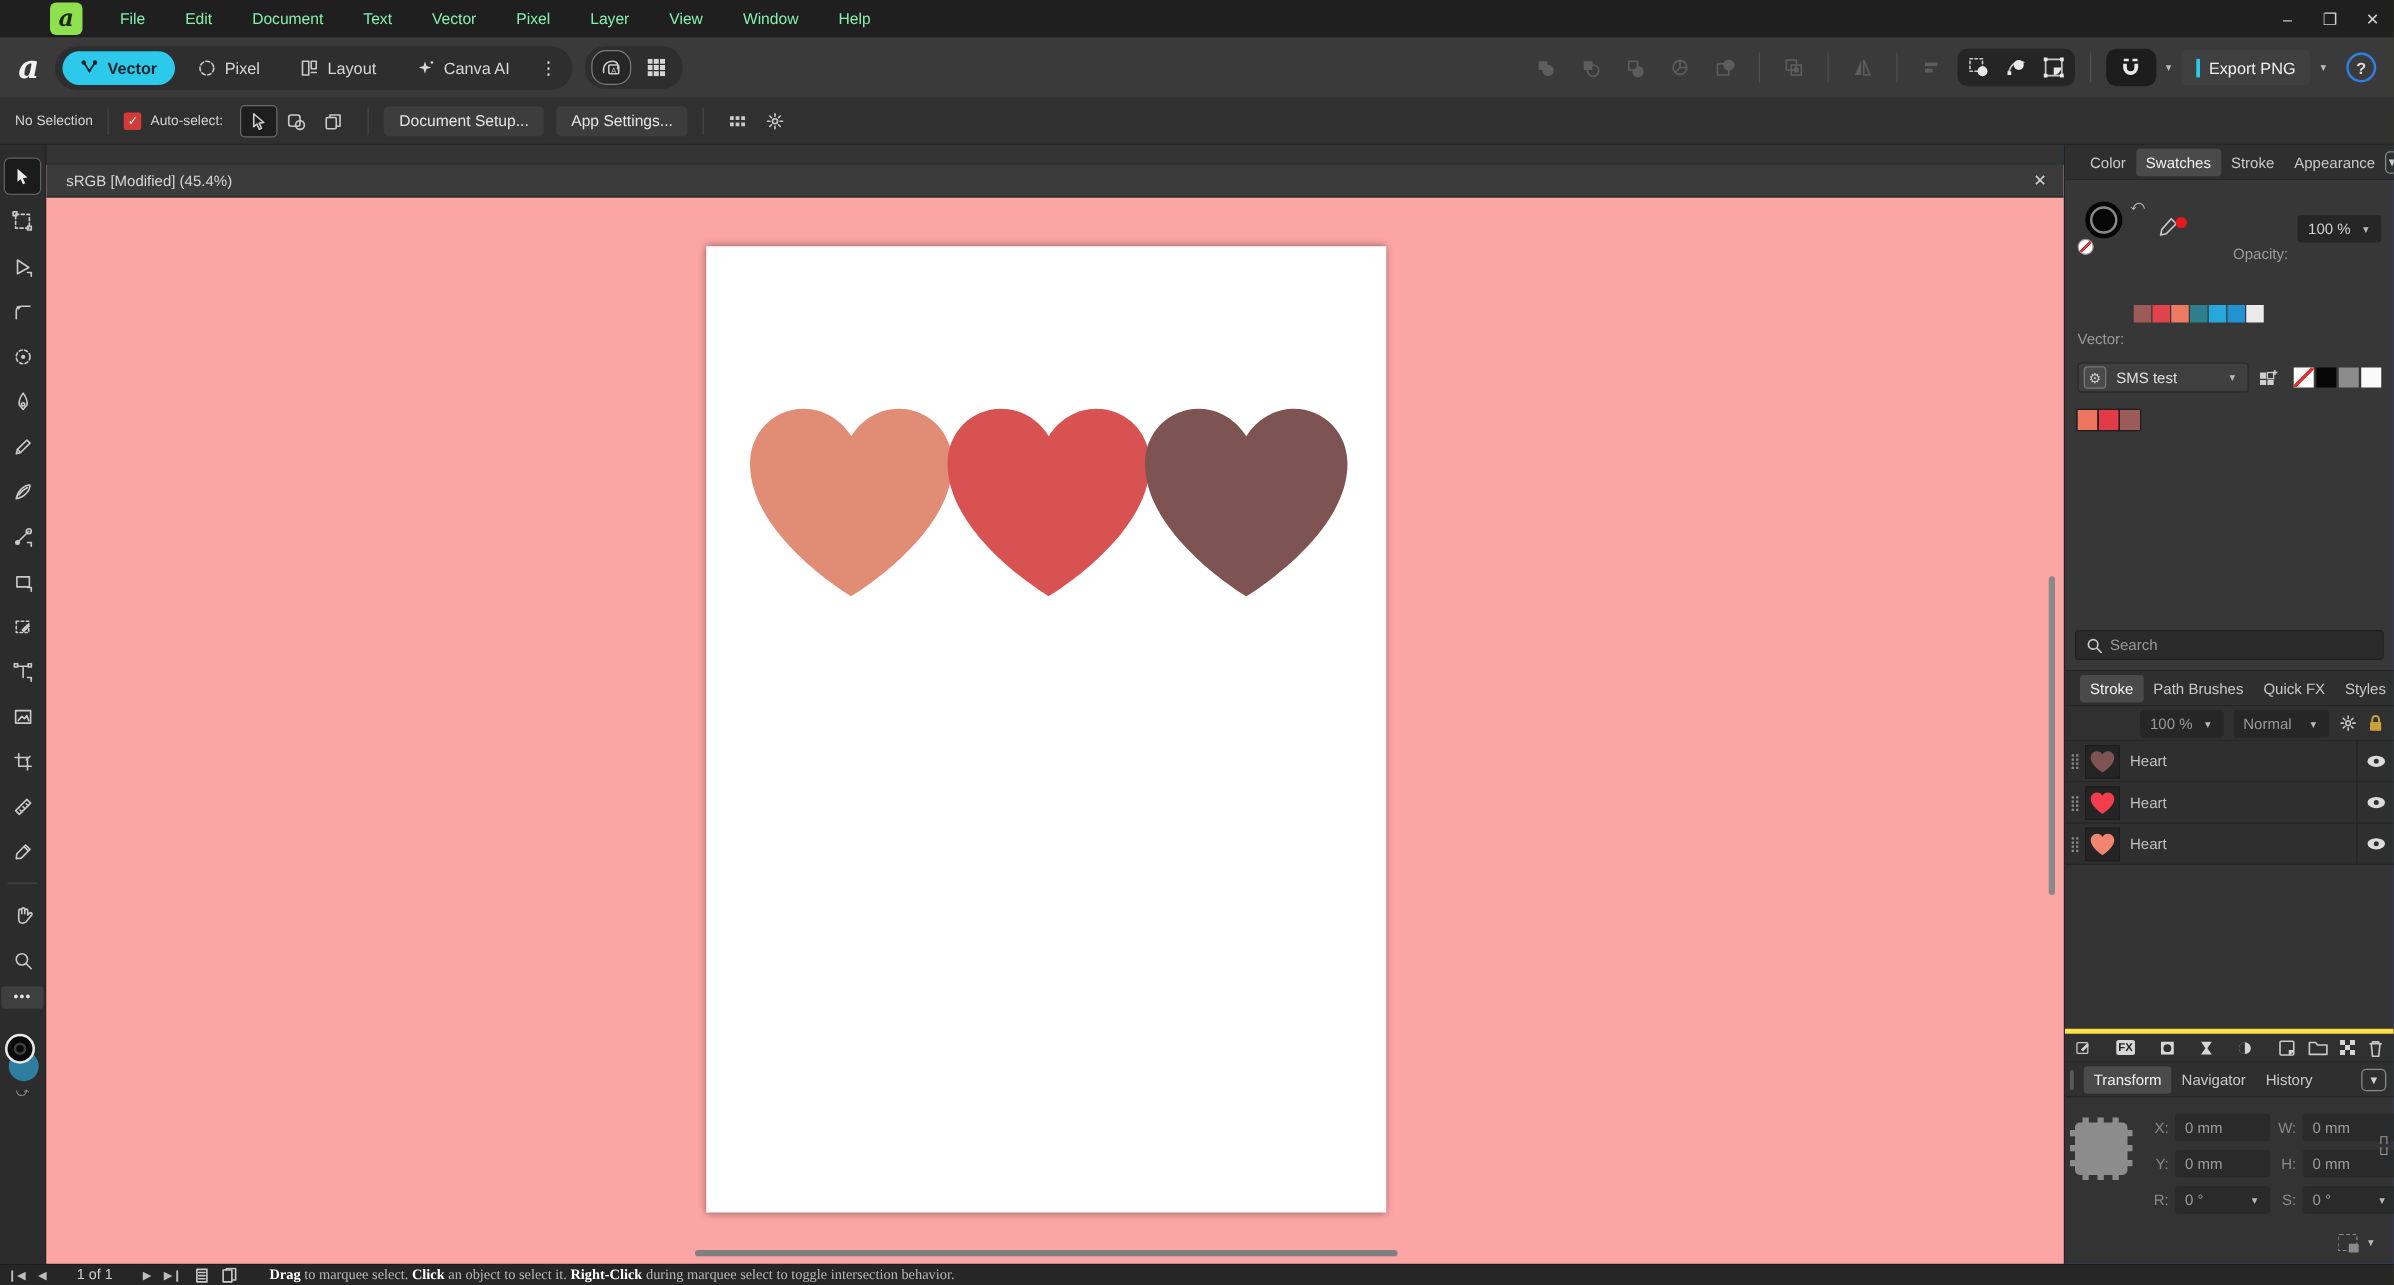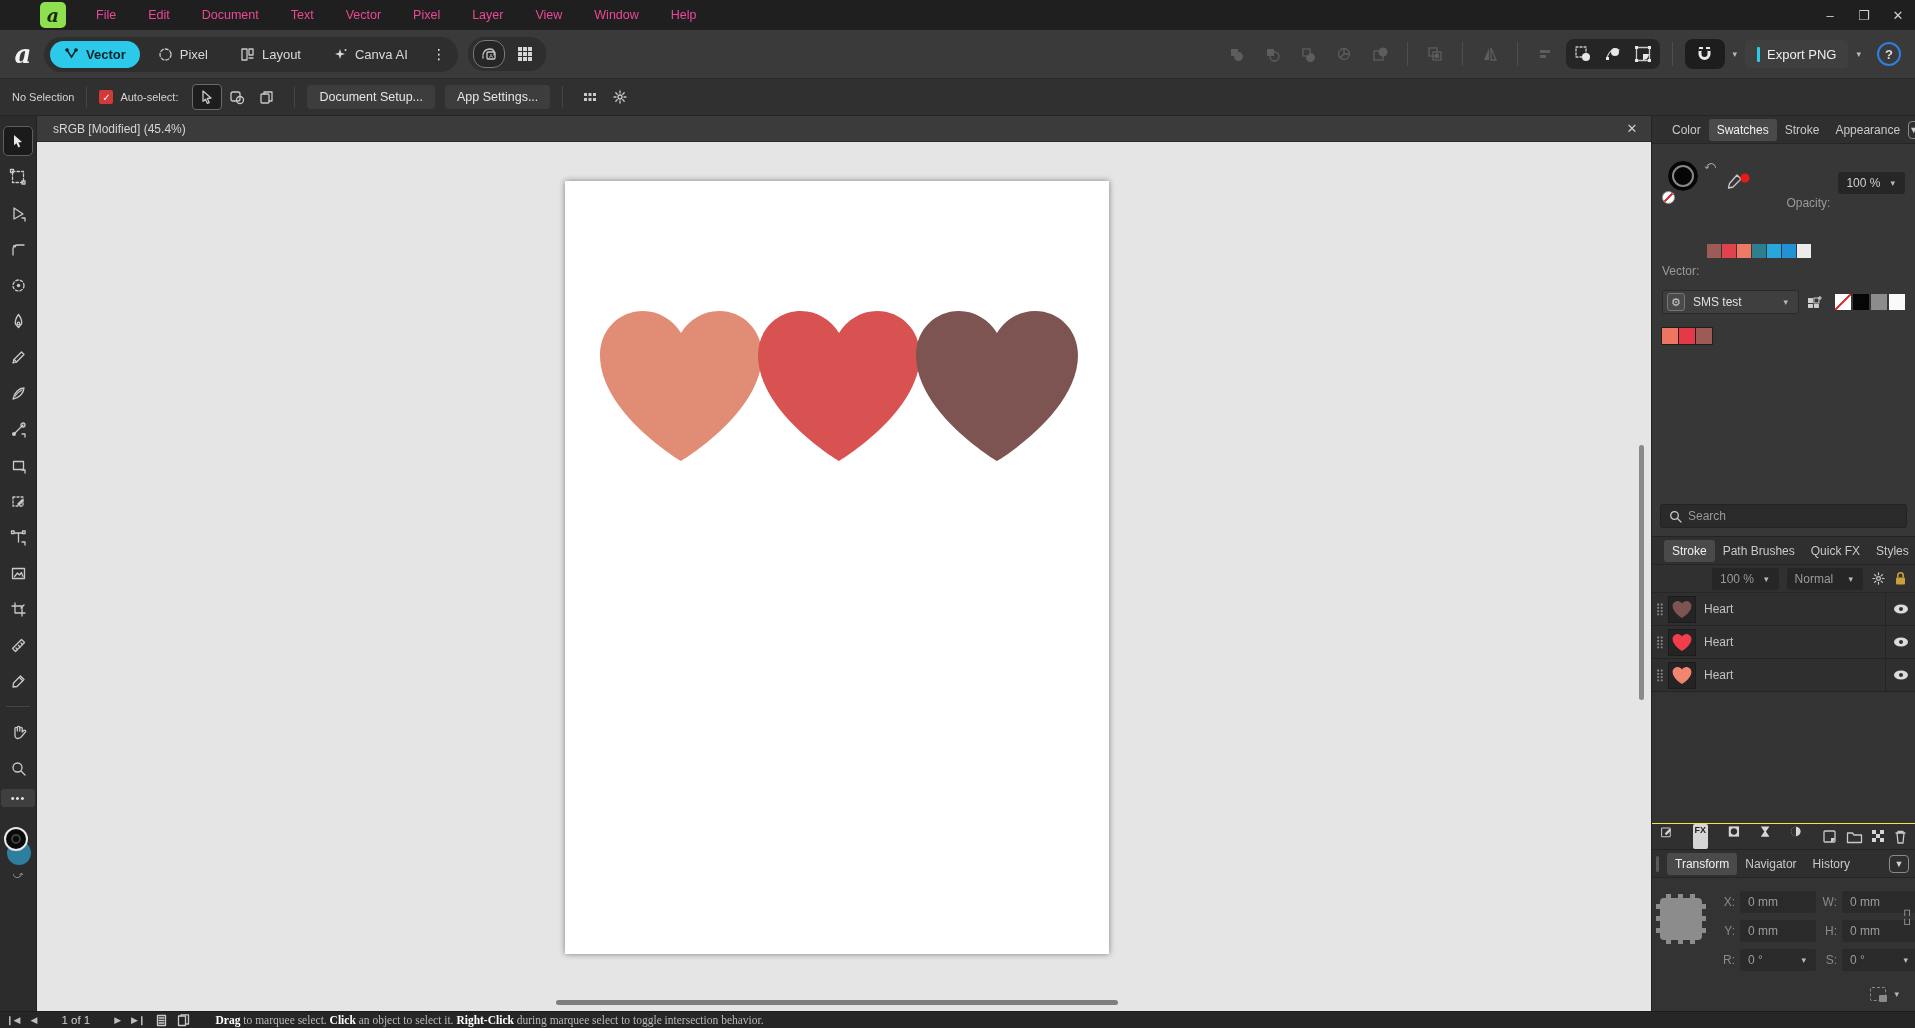--- a/index.html
+++ b/index.html
@@ -7,21 +7,21 @@
     font-family:"Liberation Sans", sans-serif; font-size:12px; color:#ccc;
     -webkit-font-smoothing:antialiased; }
   svg { display:block; }
 
   
   .titlebar { height:30px; background:#1f1f1f; display:flex; align-items:center; }
   .app-logo { width:26px; height:26px; margin:0 14px 0 40px; background:#8ee04e; border-radius:5px;
     display:flex; align-items:center; justify-content:center; color:#1c2b10; font-weight:bold;
     font-size:19px; font-style:italic; font-family:"DejaVu Serif", serif; }
   .menus { display:flex; align-items:center; height:100%; }
-  .menu-item { padding:0 16px; height:100%; display:flex; align-items:center; color:#ec4899; font-size:12.5px; cursor:default; }
+  .menu-item { padding:0 16px; height:100%; display:flex; align-items:center; color:#86efac; font-size:12.5px; cursor:default; }
   .win-controls { margin-left:auto; display:flex; align-items:center; height:100%; }
   .win-btn { width:34px; height:100%; display:flex; align-items:center; justify-content:center; color:#cfcfcf; font-size:13px; }
 
   
   .persona-bar { height:49px; background:#3a3a3a; display:flex; align-items:center; border-bottom:1px solid #2b2b2b; }
   .affinity-a { width:30px; margin:0 6px 0 8px; color:#f2f2f2; font-family:"DejaVu Serif", serif;
     font-style:italic; font-weight:bold; font-size:26px; text-align:center; line-height:30px; }
   .persona-group { background:#2e2e2e; border-radius:18px; display:flex; align-items:center; padding:4px 6px; gap:4px; }
   .persona-btn { display:flex; align-items:center; gap:7px; padding:6px 14px; border-radius:15px; color:#d8d8d8; font-size:13px; }
   .persona-btn.active { background:#2cc9ea; color:#07232a; font-weight:bold; }
@@ -58,21 +58,21 @@
   .tool { width:30px; height:30px; display:flex; align-items:center; justify-content:center; margin-bottom:6px; border-radius:5px; }
   .tool.sel { background:#1b1b1b; border:1px solid #5f5f5f; }
   .tool-sep { width:24px; height:1px; background:#454545; margin:4px 0 10px; }
   .tool.more { background:#3f3f3f; border-radius:3px; width:34px; height:18px; color:#e6e6e6; letter-spacing:1px; font-size:11px; }
   .wells { position:relative; width:32px; height:40px; margin-top:14px; }
   .well-stroke { position:absolute; left:2px; top:0; width:24px; height:24px; border-radius:50%; background:#0a0a0a; border:2px solid #e8e8e8; box-shadow:inset 0 0 0 5px #0a0a0a, inset 0 0 0 7px #3f3f3f; }
   .well-fill { position:absolute; left:5px; top:14px; width:24px; height:24px; border-radius:50%; background:#2e7ea0; z-index:-0; }
   .swap-glyph { color:#9a9a9a; font-size:10px; margin-top:2px; }
 
   
-  .canvas-area { flex:1; position:relative; background:#e5e5e5; overflow:hidden; }
+  .canvas-area { flex:1; position:relative; background:#fca5a5; overflow:hidden;margin-top:16px; }
   .doc-tabbar { height:26px; background:#3b3b3b; border-bottom:1px solid #2a2a2a; display:flex; align-items:center; padding:0 10px 0 16px; }
   .doc-tab-title { color:#d6d6d6; font-size:12px; }
   .doc-tab-close { margin-left:auto; color:#cfcfcf; font-size:13px; width:18px; text-align:center; }
   .page { position:absolute; left:528px; top:65px; width:544px; height:773px; background:#fff; box-shadow:0 0 6px rgba(0,0,0,.45); }
   .hearts { position:absolute; left:33px; top:128px; }
   .h-scroll { position:absolute; left:519px; bottom:6px; width:562px; height:5px; background:#7f7f7f; border-radius:3px; }
   .v-scroll { position:absolute; right:7px; top:329px; width:5px; height:255px; background:#8a8a8a; border-radius:3px; }
 
   
   .right { width:264px; background:#1d4ed8; border-left:1px solid #222; display:flex; flex-direction:column; }
@@ -108,21 +108,21 @@
     height:24px; display:flex; align-items:center; gap:6px; padding:0 8px; color:#9a9a9a; }
 
   .layers-panel { height:313px; background:#333; display:flex; flex-direction:column; flex:none; border-top:1px solid #232323; }
   .blend-row { height:28px; display:flex; align-items:center; gap:8px; padding:0 8px; background:#303030; border-bottom:1px solid #262626; }
   .layer-rows { flex:1; }
   .layer-row { height:33px; display:flex; align-items:center; background:#2f2f2f; border-bottom:1px solid #242424; }
   .lr-handle { width:16px; display:flex; align-items:center; justify-content:center; color:#8a8a8a; }
   .lr-thumb { width:28px; height:27px; background:#242424; border:1px solid #1c1c1c; display:flex; align-items:center; justify-content:center; margin-right:8px; }
   .lr-label { flex:1; color:#c2c2c2; }
   .lr-eye { width:30px; display:flex; justify-content:center; border-left:1px solid #242424; align-self:stretch; align-items:center; }
-  .layers-bottom { height:26px; display:flex; padding:0 8px; gap:20px; color:#d2d2d2; border-top:1px solid #fde047; background:#303030; }
+  .layers-bottom { height:26px; display:flex; align-items:center; padding:0 8px; gap:20px; color:#d2d2d2; border-top:4px solid #fde047; background:#303030; }
   .lb-right { margin-left:auto; display:flex; gap:8px; align-items:center; }
   .fx-badge { font-size:9px; font-weight:bold; background:#d6d6d6; color:#222; padding:1px 2px; border-radius:2px; }
 
   .transform-panel { flex:1; background:#333; display:flex; flex-direction:column; border-top:1px solid #232323; }
   .tf-grid { display:grid; grid-template-columns:56px 20px 76px 22px 76px; grid-auto-rows:24px; gap:5px 2px;
     padding:12px 4px 0 8px; align-items:center; }
   .anchor-widget { grid-row:1 / span 2; width:42px; height:42px; background:#8c8c8c; border-radius:4px; position:relative; margin-top:4px; }
   .anchor-widget::before, .anchor-widget::after { content:""; position:absolute; background:#8c8c8c; }
   .anchor-widget::before { left:-4px; right:-4px; top:6px; height:5px; box-shadow:0 12px 0 #8c8c8c, 0 24px 0 #8c8c8c; }
   .anchor-widget::after { top:-4px; bottom:-4px; left:6px; width:5px; box-shadow:12px 0 0 #8c8c8c, 24px 0 0 #8c8c8c; }

